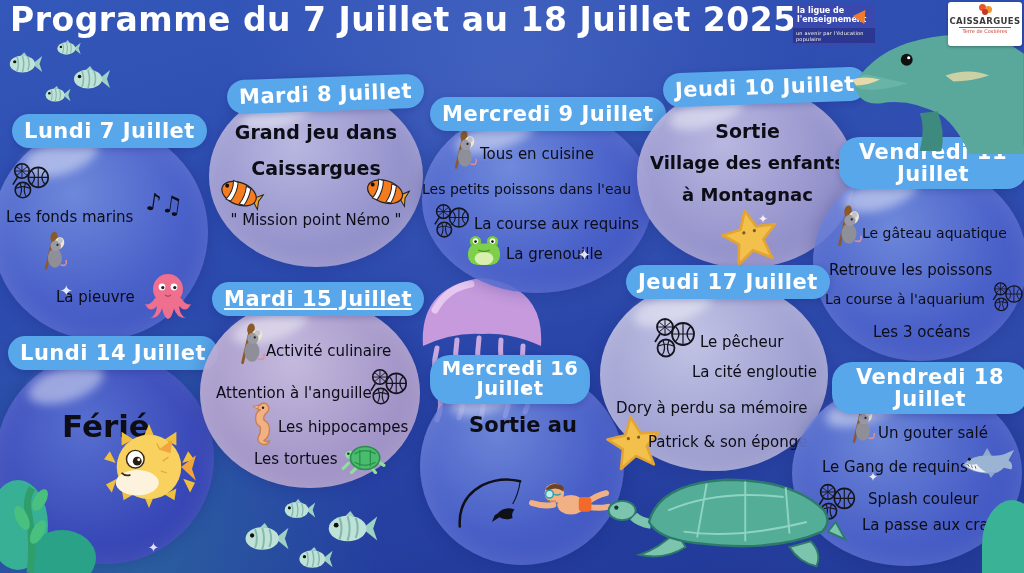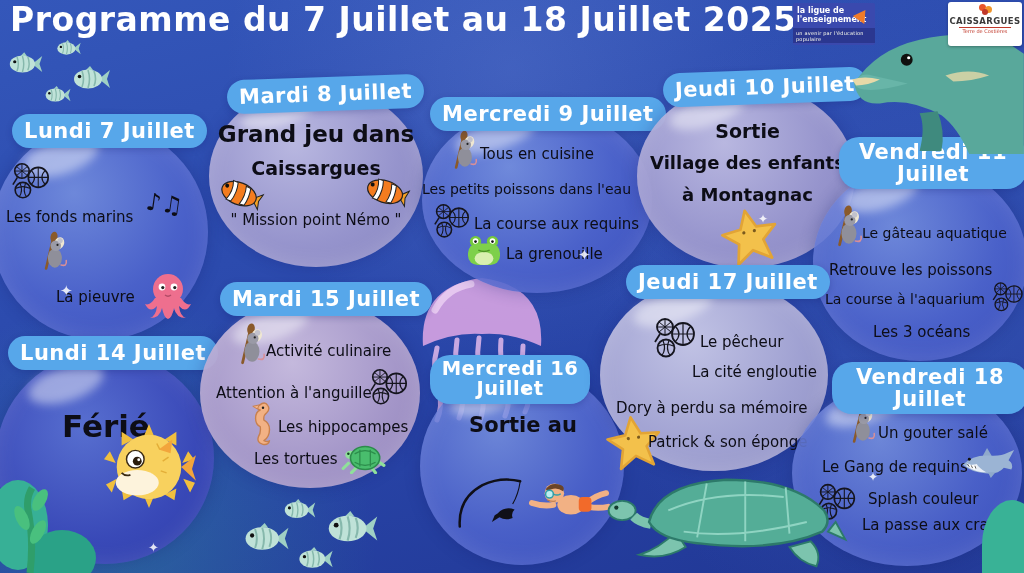--- a/index.html
+++ b/index.html
@@ -252,21 +252,21 @@
       </svg>
     <div class="act" style="left:56px;top:178px;">La pieuvre</div>
     <svg class="ic" style="left:142px;top:162px;width:52px;height:48px;">
         <use href="#sym-octopus" width="52" height="48"></use>
       </svg>
   </div>
 
   <div class="card" style="left:205px;top:75px;width:222px;height:195px;">
     <div class="bubble tint-purple" style="left:4px;top:10px;width:214px;height:182px;"></div>
     <div class="pill" style="left:22px;top:2px;transform:rotate(-2deg);">Mardi 8 Juillet</div>
-    <div class="line" style="top:46px;font-size:23px;">Grand jeu dans</div>
+    <div class="line" style="top:46px;font-size:19px;">Grand jeu dans</div>
     <div class="line" style="top:82px;font-size:19px;">Caissargues</div>
     <svg class="ic" style="left:12px;top:102px;width:46px;height:34px;transform:rotate(22deg);">
         <use href="#sym-clownfish" width="46" height="34"></use>
       </svg>
     <svg class="ic" style="left:158px;top:100px;width:46px;height:34px;transform:rotate(18deg);">
         <use href="#sym-clownfish" width="46" height="34"></use>
       </svg>
     <div class="line" style="top:136px;font-size:15px;font-weight:500;">" Mission point Némo "</div>
   </div>
 
@@ -318,21 +318,21 @@
     <div class="bubble tint-dark" style="left:-4px;top:22px;width:218px;height:212px;"></div>
     <div class="pill" style="left:8px;top:6px;">Lundi 14 Juillet</div>
     <div class="act" style="left:62px;top:78px;font-size:31px;font-weight:600;">Férié</div>
     <svg class="ic" style="left:100px;top:92px;width:98px;height:90px;">
         <use href="#sym-puffer" width="98" height="90"></use>
       </svg>
   </div>
 
   <div class="card" style="left:200px;top:280px;width:222px;height:208px;">
     <div class="bubble tint-pink" style="left:0;top:18px;width:220px;height:190px;"></div>
-    <div class="pill" style="left:20px;top:2px;">Mardi 15 Juillet</div>
+    <div class="pill" style="left:12px;top:2px;text-decoration:underline;">Mardi 15 Juillet</div>
     <svg class="ic" style="left:36px;top:38px;width:30px;height:52px;">
         <use href="#sym-rat" width="30" height="52"></use>
       </svg>
     <div class="act" style="left:66px;top:62px;">Activité culinaire</div>
     <div class="act" style="left:16px;top:104px;">Attention à l'anguille</div>
     <svg class="ic" style="left:168px;top:88px;width:42px;height:38px;">
         <use href="#sym-balls" width="42" height="38"></use>
       </svg>
     <svg class="ic" style="left:50px;top:120px;width:26px;height:46px;">
         <use href="#sym-seahorse" width="26" height="46"></use>

